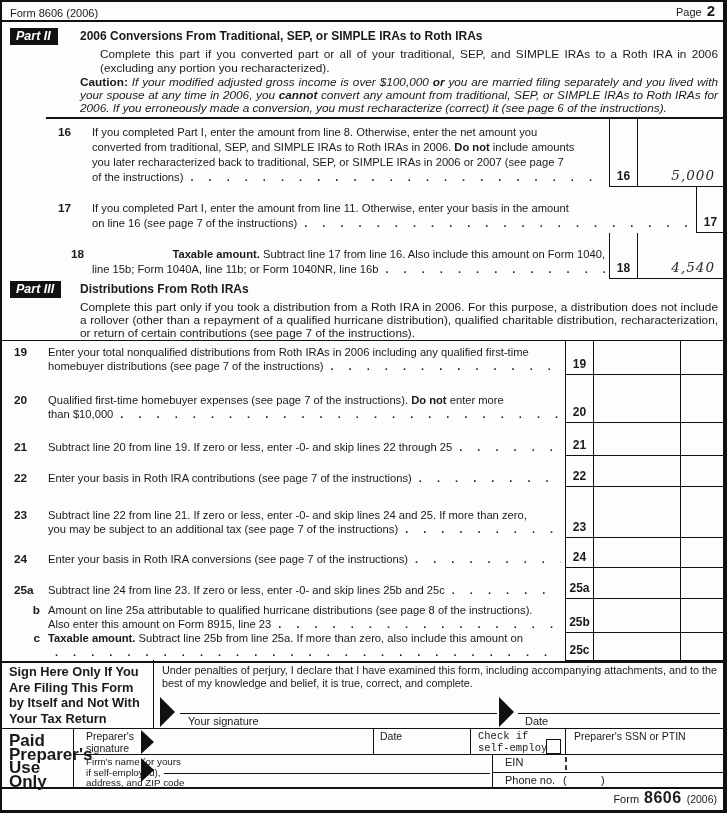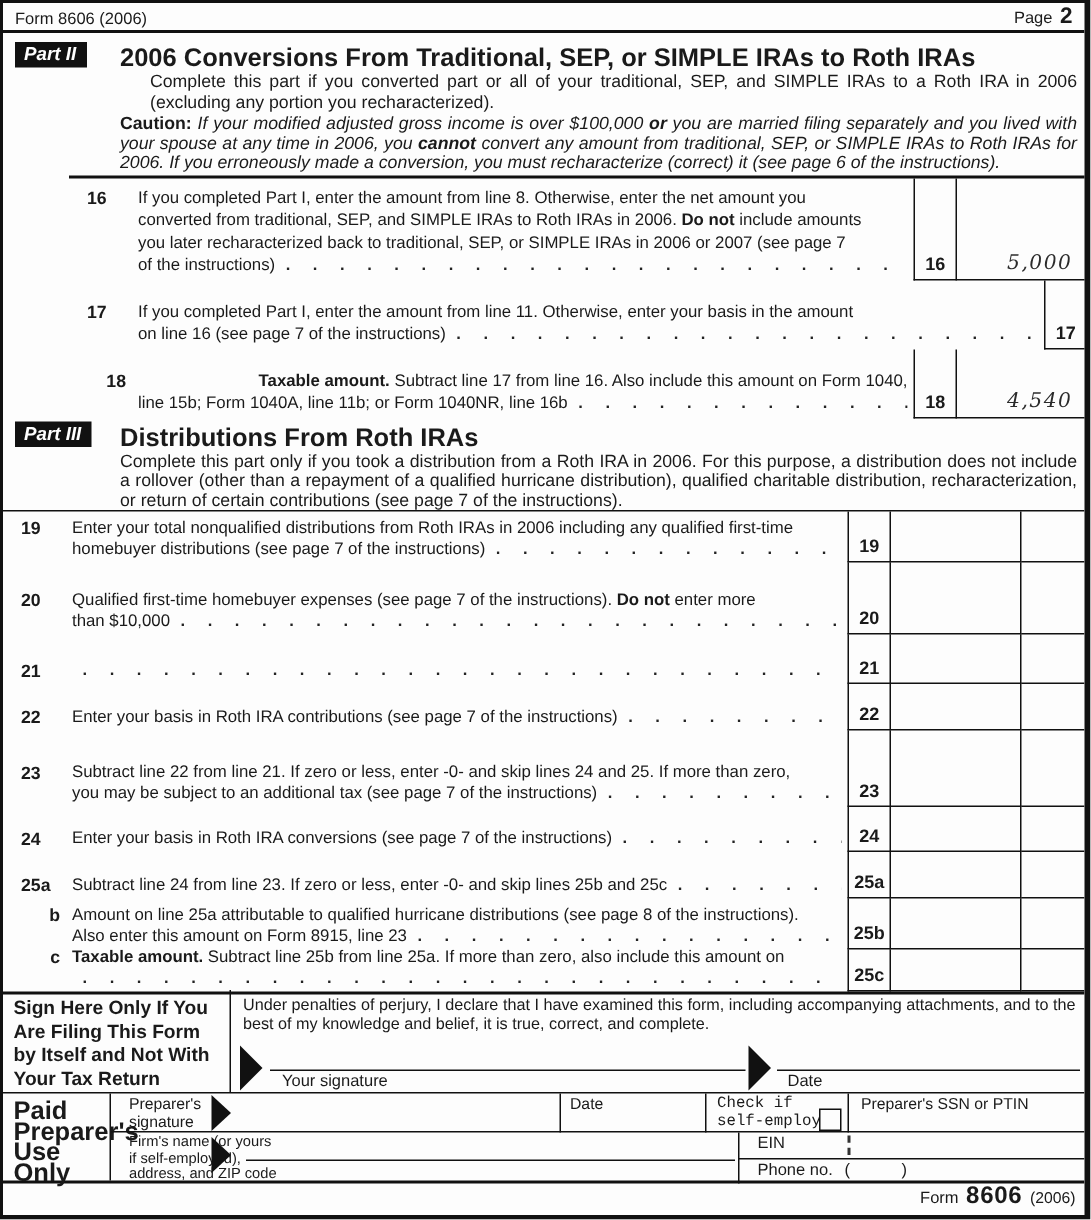--- a/index.html
+++ b/index.html
@@ -22,21 +22,21 @@
        display:flex;justify-content:space-between;align-items:flex-end;
        padding:0 8px 1px 8px;box-sizing:border-box;font-size:11px;}
   .pageno{font-size:15px;font-weight:bold;margin-left:5px;}
   .hdr-right{display:flex;align-items:baseline;}
 
   
   .band{left:0;width:100%;height:22px;}
   .badge{position:absolute;left:8px;top:2px;background:#111;color:#fff;
          font-weight:bold;font-style:italic;font-size:12.5px;
          padding:1px 7px 2px 6px;}
-  .band-title{position:absolute;left:78px;top:3px;font-weight:bold;font-size:17px;}
+  .band-title{position:absolute;left:78px;top:3px;font-weight:bold;font-size:12px;}
 
   .para{left:78px;right:5px;font-size:11.8px;text-align:justify;}
   .p2intro{top:45px;line-height:14px;margin-left:20px;}
   .caution{top:74px;line-height:13px;}
   .caution .it{font-style:italic;}
   .p3intro{top:299px;line-height:13px;}
 
   
   .tbl{left:0;width:100%;box-sizing:border-box;}
   #tbl2{top:115px;border-top:2px solid #111;margin-left:44px;}
@@ -205,20 +205,21 @@
         </div>
         <div class="cell numb">20</div>
         <div class="cell amt"></div>
         <div class="cell cts"></div>
       </div>
       <div class="trow" style="height: 33px;">
         <div class="cell desc">
           <div class="dtext">
             <span class="lnum">21</span>
             <div class="dline lastline">
+              <span><span>Subtract line 20 from line 19. If zero or less, enter -0- and skip lines 22 through 25</span></span>
               <span class="dots"></span>
             </div>
           </div>
         </div>
         <div class="cell numb">21</div>
         <div class="cell amt"></div>
         <div class="cell cts"></div>
       </div>
       <div class="trow" style="height: 31px;">
         <div class="cell desc">

